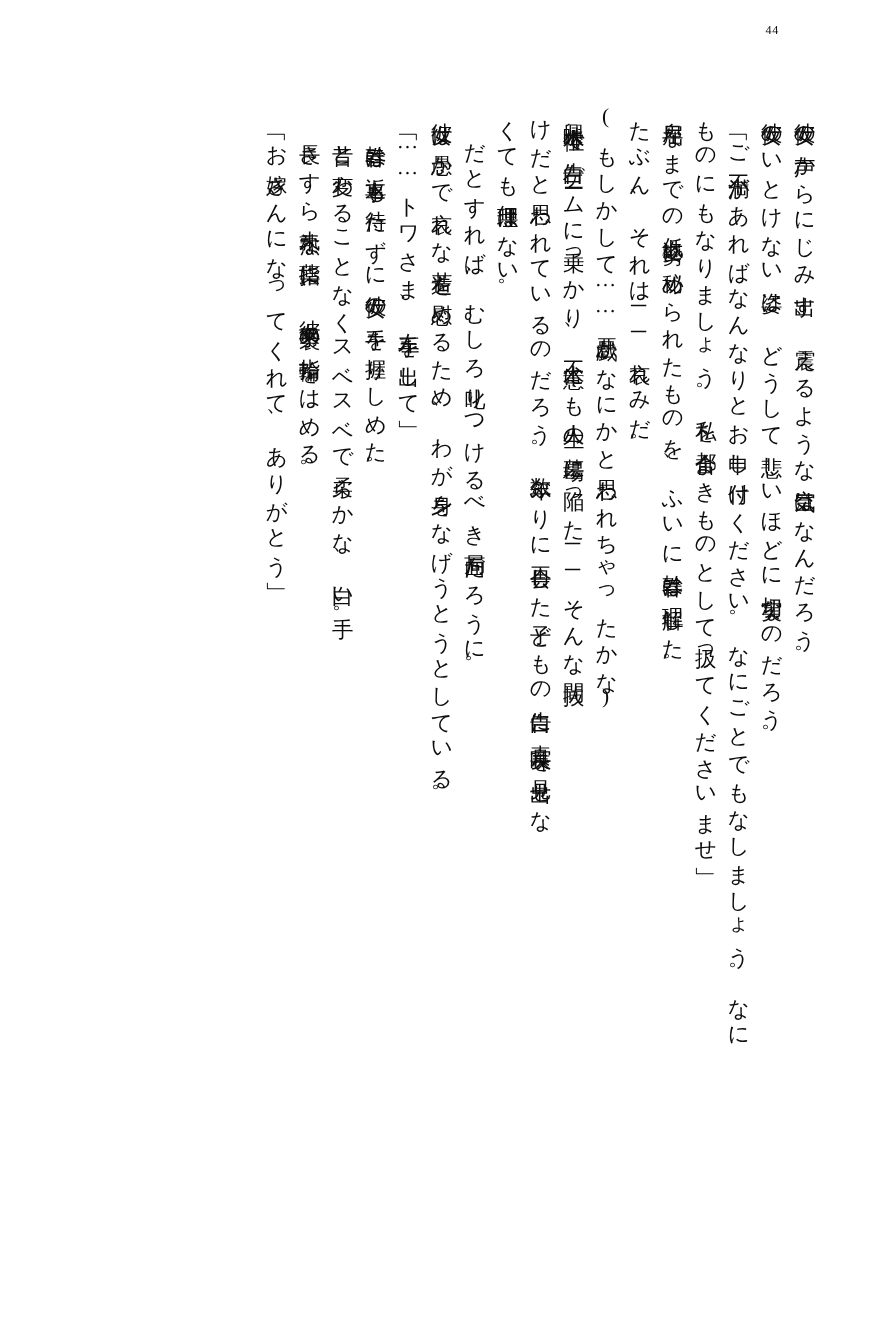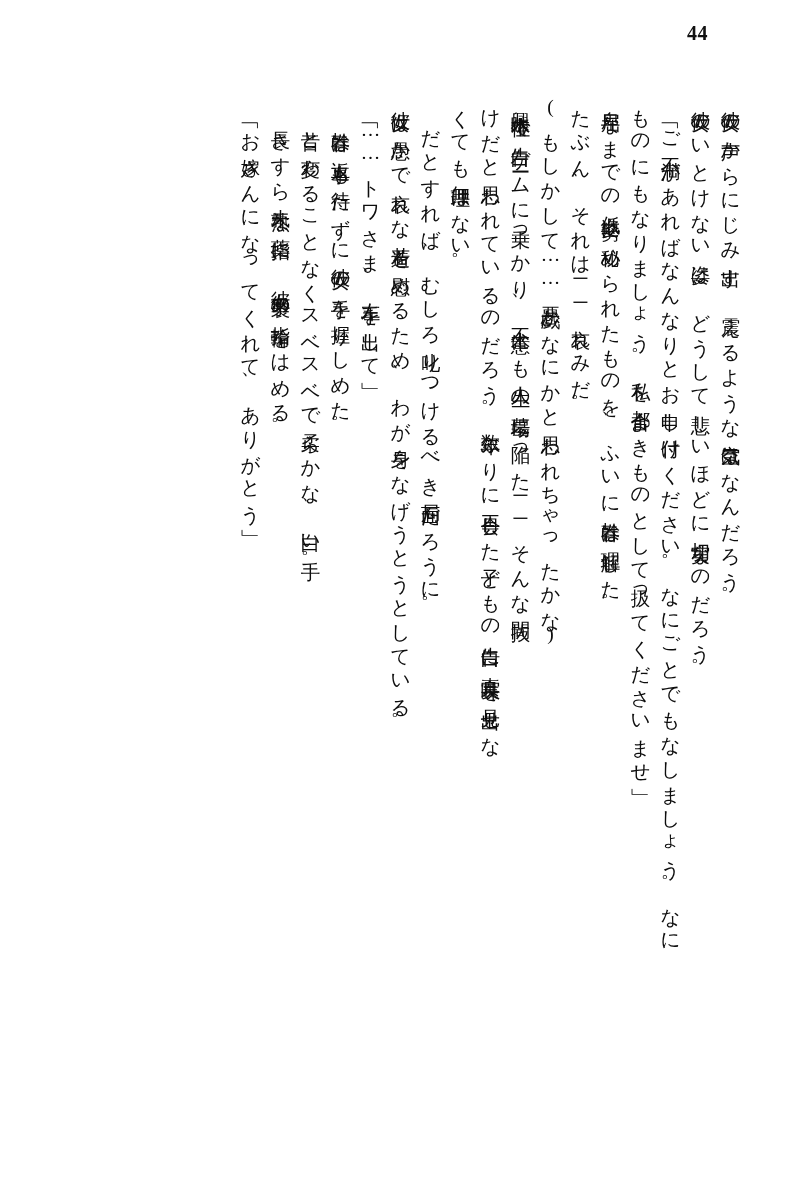--- a/index.html
+++ b/index.html
@@ -20,22 +20,22 @@
     width: 800px;
     height: 1200px;
     background: #ffffff;
   }
 
   
   #page-number {
     position: absolute;
     top: 22px;
     right: 92px;
-    font-size: 20px;
-    font-weight: bold;
+    font-size: 11px;
+    font-weight: normal;
     letter-spacing: 0.5px;
     font-family: "Liberation Serif", "DejaVu Serif", serif;
   }
 
   
   #text-block {
     position: absolute;
     top: 96px;
     left: 60px;
     right: 60px;

